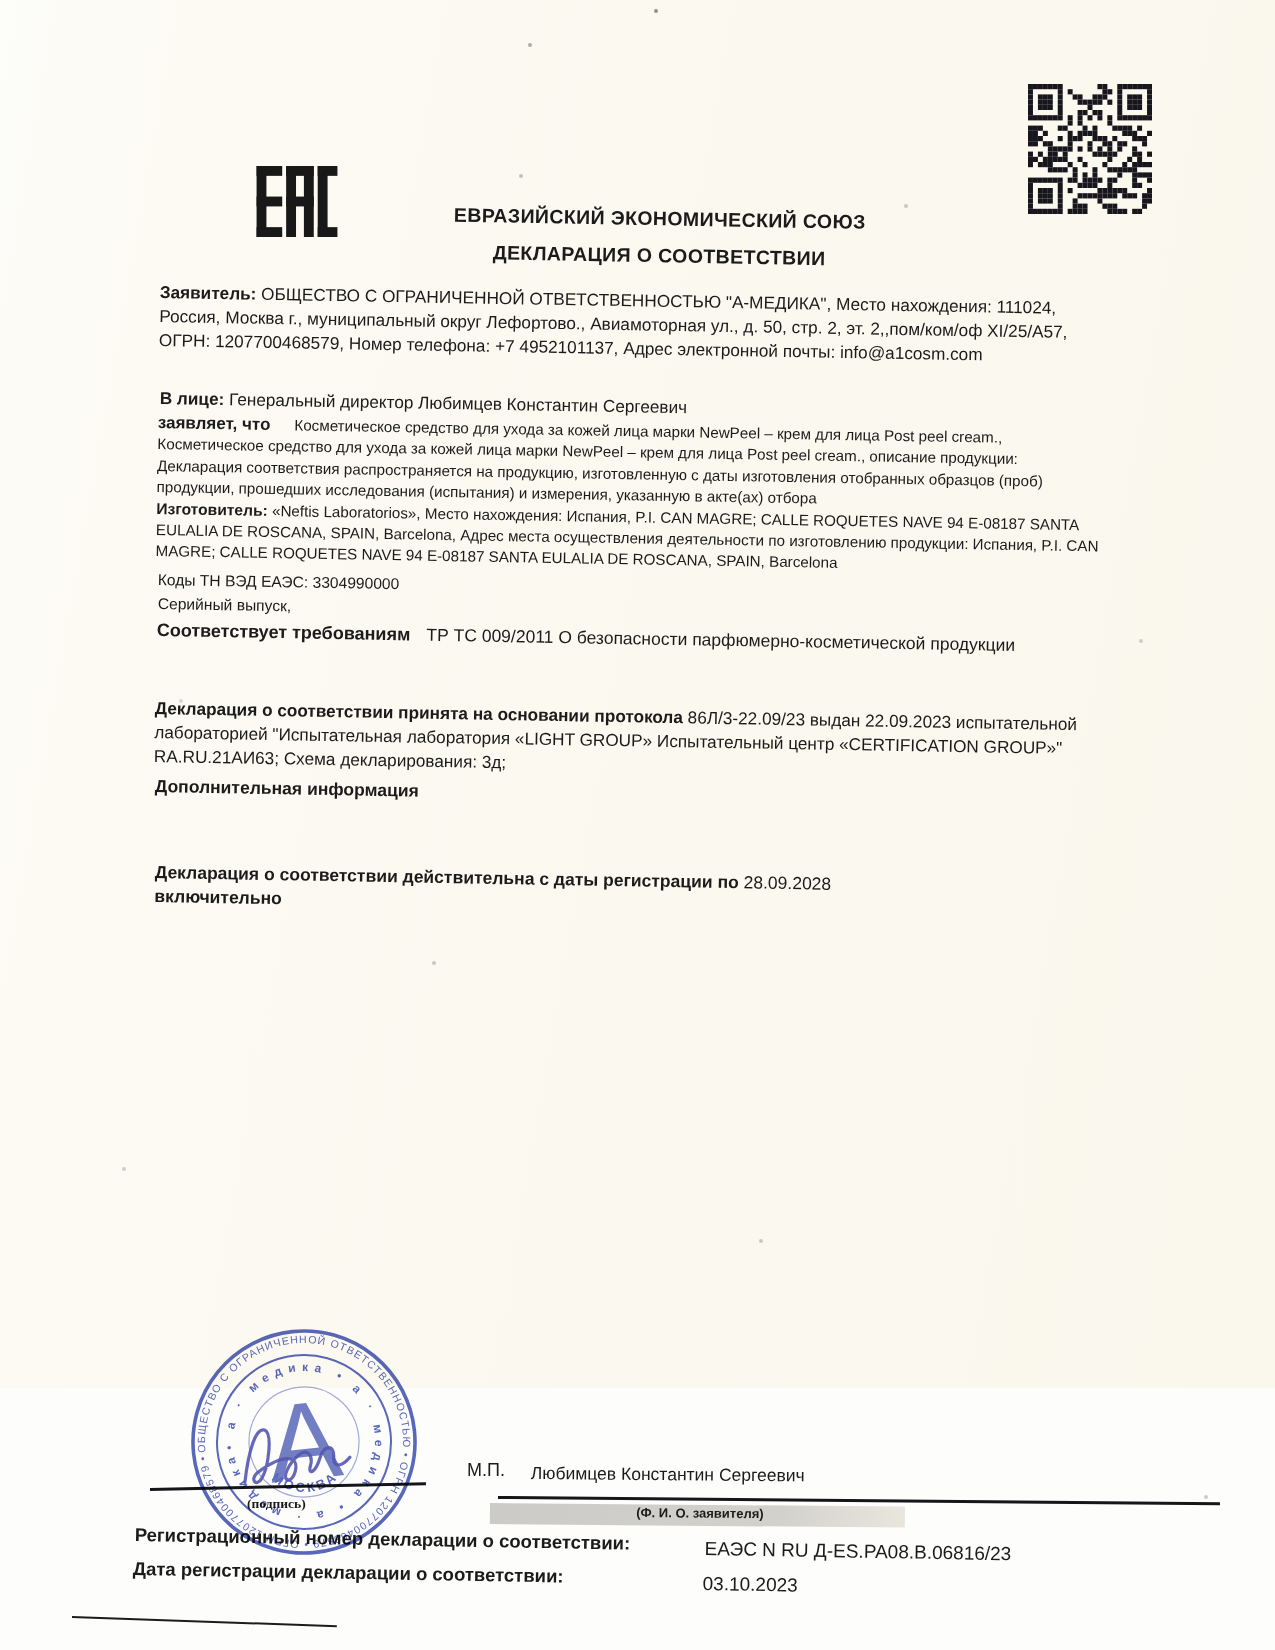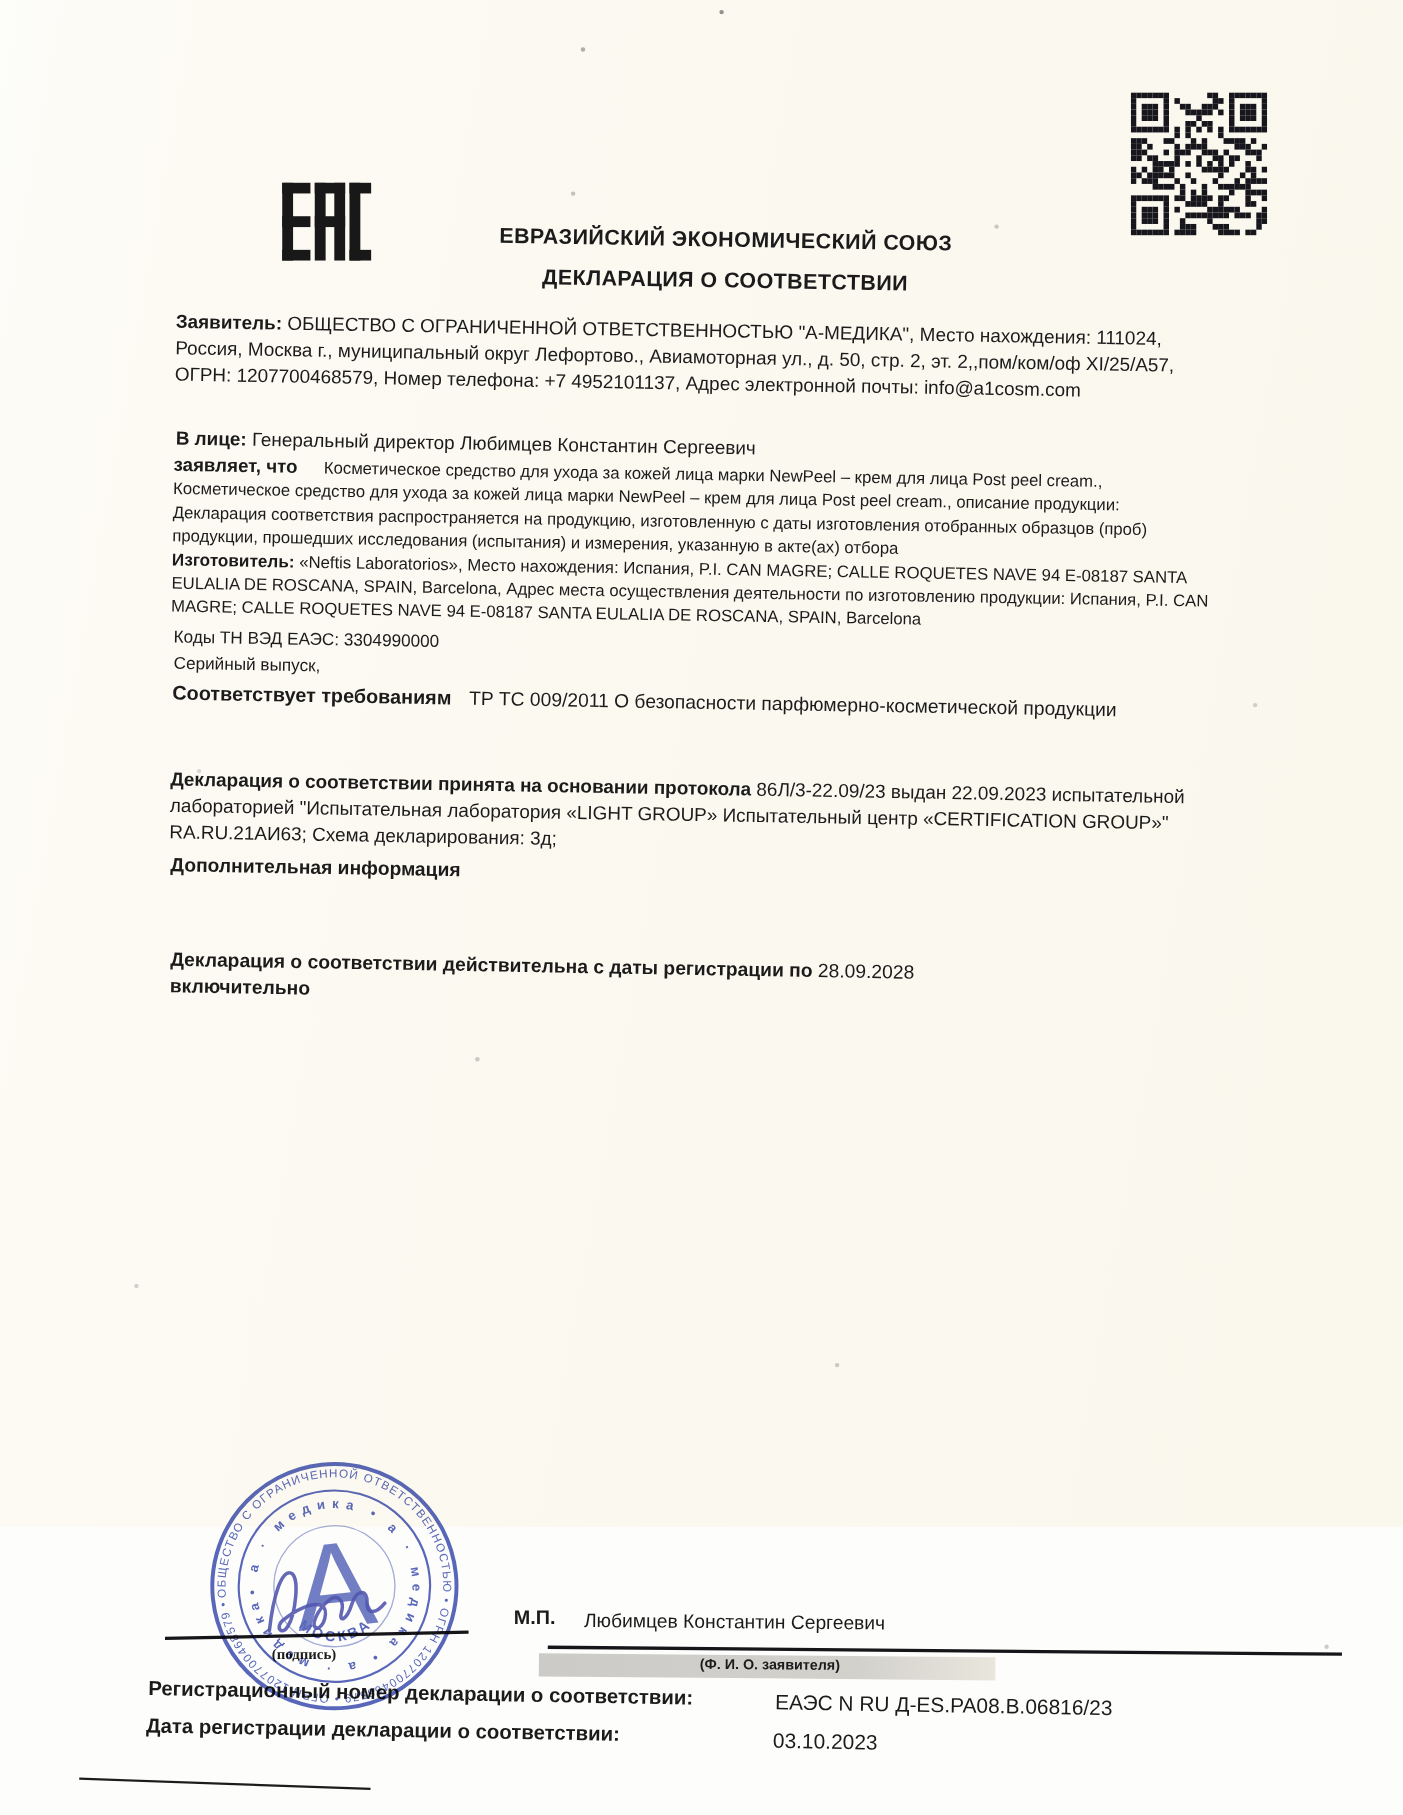--- a/index.html
+++ b/index.html
@@ -32,21 +32,21 @@
   .declares .lead{font-size:17px;margin-right:24px;}
   .declares .mfr{font-size:15.6px;}
   .tnved{left:158px;top:571px;font-size:15.6px;}
   .serial{left:158px;top:595px;font-size:15.6px;}
   .conforms{left:157px;top:616px;width:945px;font-size:17.5px;line-height:28px;}
   .conforms .lbl{font-size:18px;margin-right:16px;}
   .basis{left:155px;top:696px;width:1020px;font-size:17.2px;line-height:24px;}
   .addinfo{left:155px;top:776px;font-size:17.5px;font-weight:bold;}
   .validity{left:155px;top:861px;width:980px;font-size:17.5px;line-height:23.5px;}
   
-  .mp{left:467px;top:1460px;font-size:18px;font-weight:bold;}
+  .mp{left:467px;top:1460px;font-size:18px;font-weight:normal;}
   .sig-line{left:150px;top:1488px;width:276px;height:2.5px;background:#15151a;transform:rotate(-1.2deg);transform-origin:left center;}
   .sig-caption{left:247px;top:1496px;font-size:13.5px;font-weight:bold;font-family:Liberation Serif, serif;}
   .name{left:531px;top:1463px;font-size:17.5px;}
   .name-line{left:498px;top:1496px;width:722px;height:2.5px;background:#15151a;}
   .fio-box{left:490px;top:1503px;width:415px;height:21px;
     background:linear-gradient(90deg,#cccbc8 0%,#d3d1cc 70%,#e9e6dd 100%);}
   .fio-caption{left:630px;top:1505px;width:140px;text-align:center;font-size:13px;font-weight:bold;}
   .reg-row1{left:135px;top:1524px;width:1100px;}
   .reg-row2{left:133px;top:1558px;width:1100px;}
   .reg-label{display:inline-block;font-size:18.5px;font-weight:bold;}

